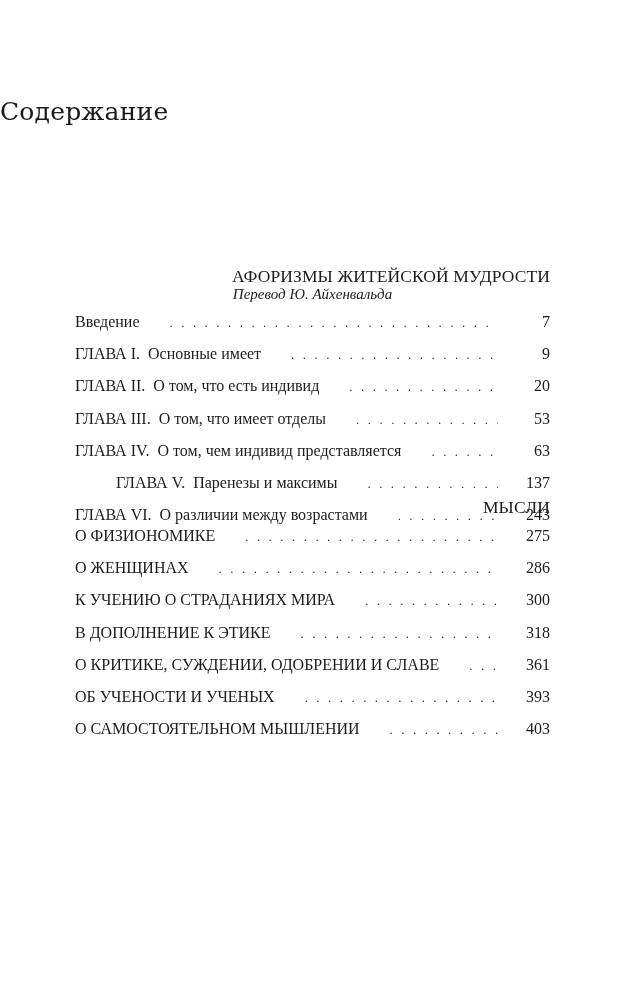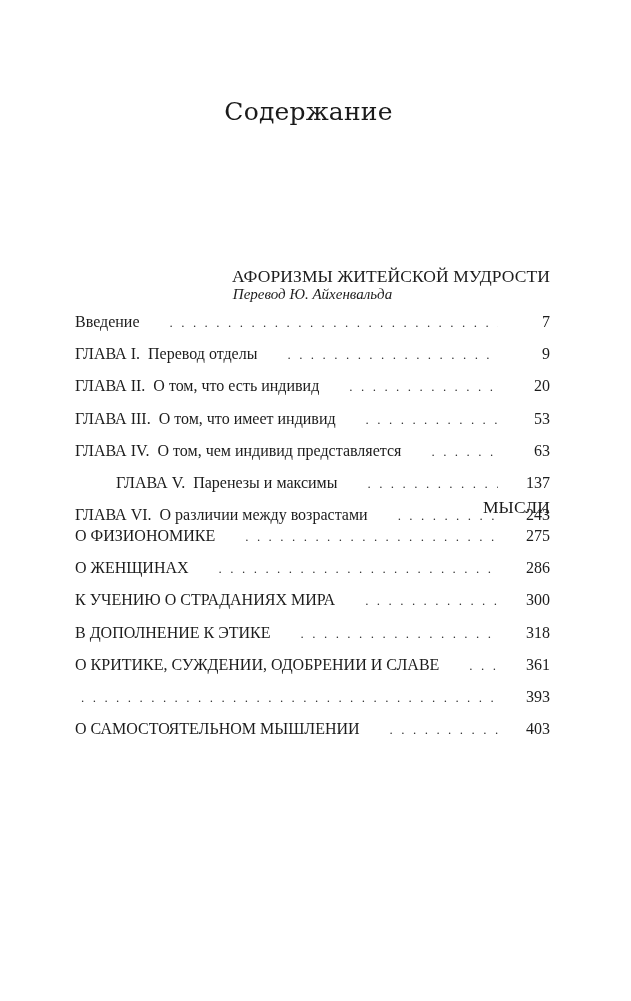--- a/index.html
+++ b/index.html
@@ -13,21 +13,20 @@
       position: relative;
       overflow: hidden;
       font-family: "Liberation Serif", "DejaVu Serif", serif;
       color: #1c1c1c;
     }
     .page-title {
       position: absolute;
       top: 97px;
       left: 0;
       width: 617px;
-      text-align: center;
       font-family: "DejaVu Serif", "Liberation Serif", serif;
       font-size: 25px;
       letter-spacing: 0.2px;
       color: #1a1a1a;
     }
     .section {
       position: absolute;
       left: 75px;
       width: 475px;
     }
@@ -85,31 +84,31 @@
 <div class="section" style="top:266px;">
   <div class="section-heading">АФОРИЗМЫ ЖИТЕЙСКОЙ МУДРОСТИ</div>
   <div class="section-subtitle">Перевод Ю. Айхенвальда</div>
   <div class="entries">
     <div class="entry">
       <span class="label">Введение</span>
       <span class="leader"></span>
       <span class="page-num">7</span>
     </div>
     <div class="entry">
-      <span class="label" style="white-space:pre;">ГЛАВА I.  Перевод отделы</span>
+      <span class="label" style="white-space:pre;">ГЛАВА I.  Основные имеет</span>
       <span class="leader"></span>
       <span class="page-num">9</span>
     </div>
     <div class="entry">
       <span class="label" style="white-space:pre;">ГЛАВА II.  О том, что есть индивид</span>
       <span class="leader"></span>
       <span class="page-num">20</span>
     </div>
     <div class="entry">
-      <span class="label" style="white-space:pre;">ГЛАВА III.  О том, что имеет индивид</span>
+      <span class="label" style="white-space:pre;">ГЛАВА III.  О том, что имеет отделы</span>
       <span class="leader"></span>
       <span class="page-num">53</span>
     </div>
     <div class="entry">
       <span class="label" style="white-space:pre;">ГЛАВА IV.  О том, чем индивид представляется</span>
       <span class="leader"></span>
       <span class="page-num">63</span>
     </div>
     <div class="entry">
       <span class="label" style="white-space:pre;margin-left:41px;">ГЛАВА V.  Паренезы и максимы</span>
@@ -146,20 +145,21 @@
       <span class="label">В ДОПОЛНЕНИЕ К ЭТИКЕ</span>
       <span class="leader"></span>
       <span class="page-num">318</span>
     </div>
     <div class="entry">
       <span class="label">О КРИТИКЕ, СУЖДЕНИИ, ОДОБРЕНИИ И СЛАВЕ</span>
       <span class="leader"></span>
       <span class="page-num">361</span>
     </div>
     <div class="entry">
+      <span class="label">ОБ УЧЕНОСТИ И УЧЕНЫХ</span>
       <span class="leader"></span>
       <span class="page-num">393</span>
     </div>
     <div class="entry">
       <span class="label">О САМОСТОЯТЕЛЬНОМ МЫШЛЕНИИ</span>
       <span class="leader"></span>
       <span class="page-num">403</span>
     </div>
   </div>
 </div>

